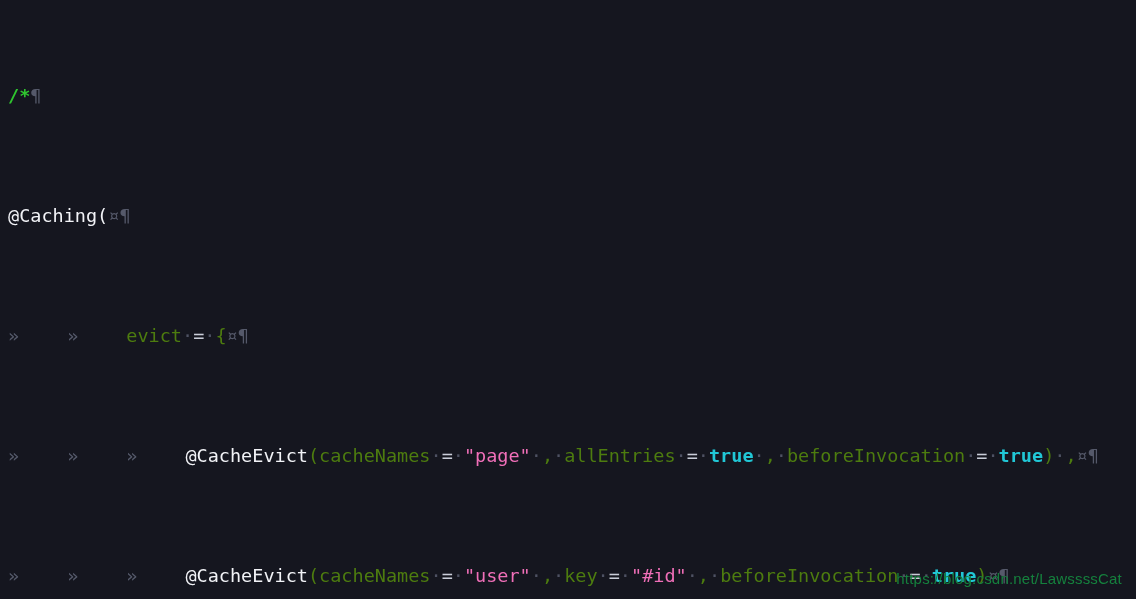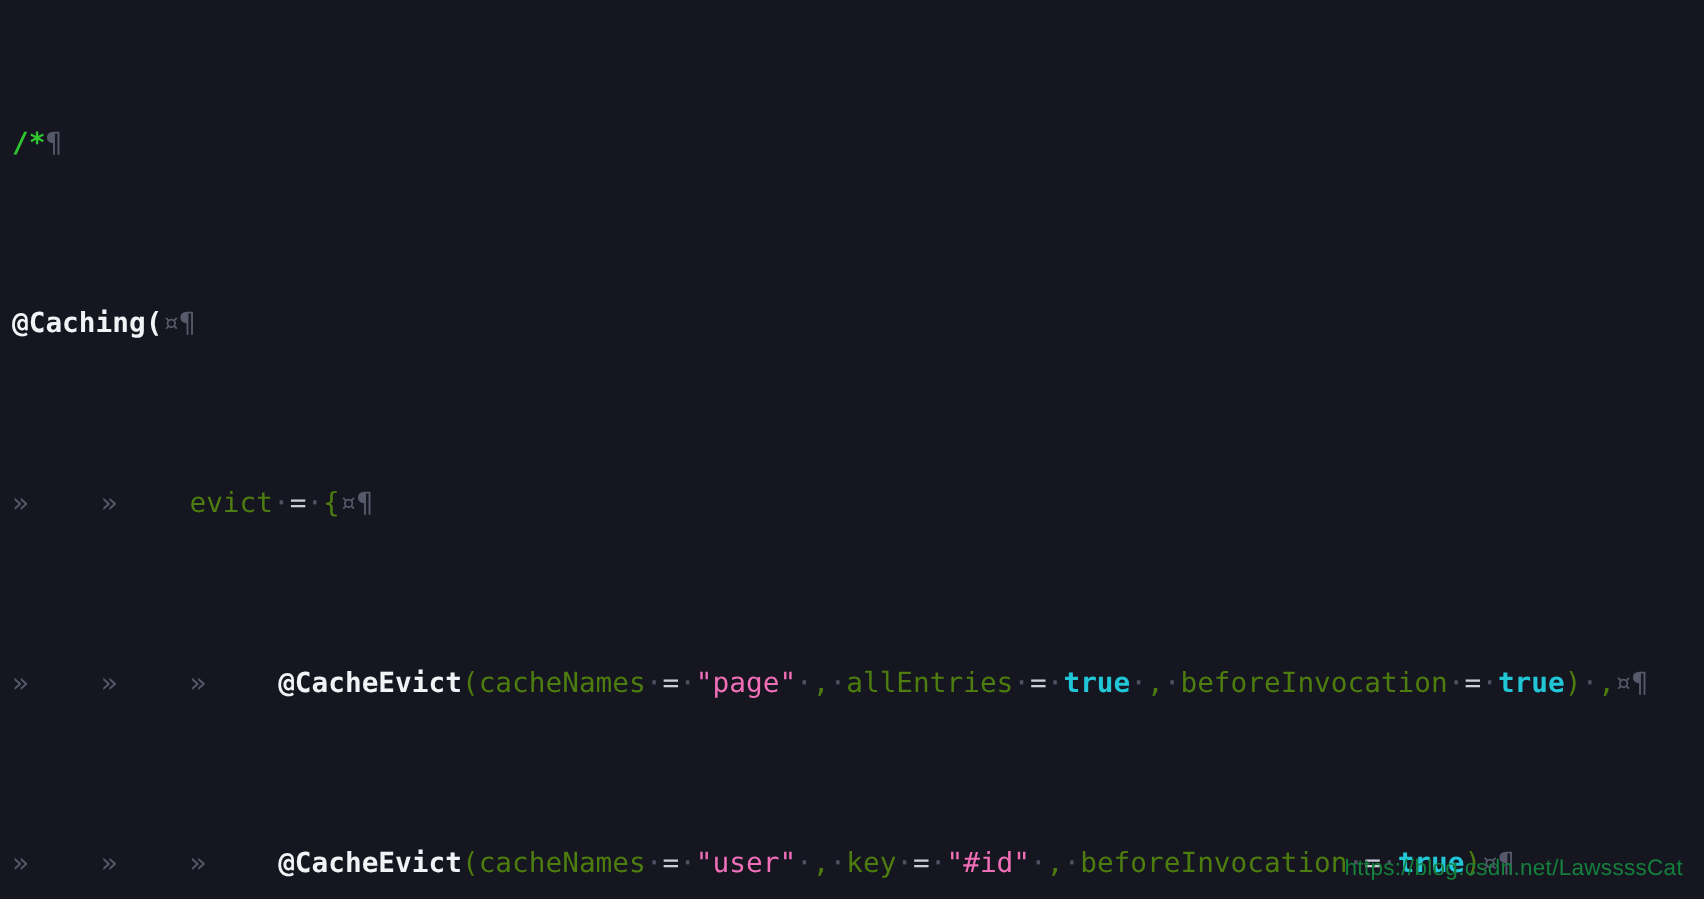--- a/index.html
+++ b/index.html
@@ -26,21 +26,21 @@
   }
   .ln {
     height: 24px;
     white-space: pre;
   }
   
   .pln  { color: #4d7c0f; }            
   .kw   { color: #21c7d6; font-weight: bold; }            
   .str  { color: #f06fb8; }   
   .cmt  { color: #2fc62f; font-weight: bold; }            
-  .ann  { color: #f2f3f7; font-weight: bold; }   
+  .ann  { color: #f2f3f7; font-weight: normal; }   
   .op   { color: #c9cdd8; }            
   .ws   { color: #4e5263; }            
   .tab  { color: #555a6b; }            
   .eol  { color: #55596a; }            
   .sp48 { display: inline-block; width: 48px; }
   .watermark {
     position: absolute;
     right: 14px;
     bottom: 8px;
     color: #15803d;

